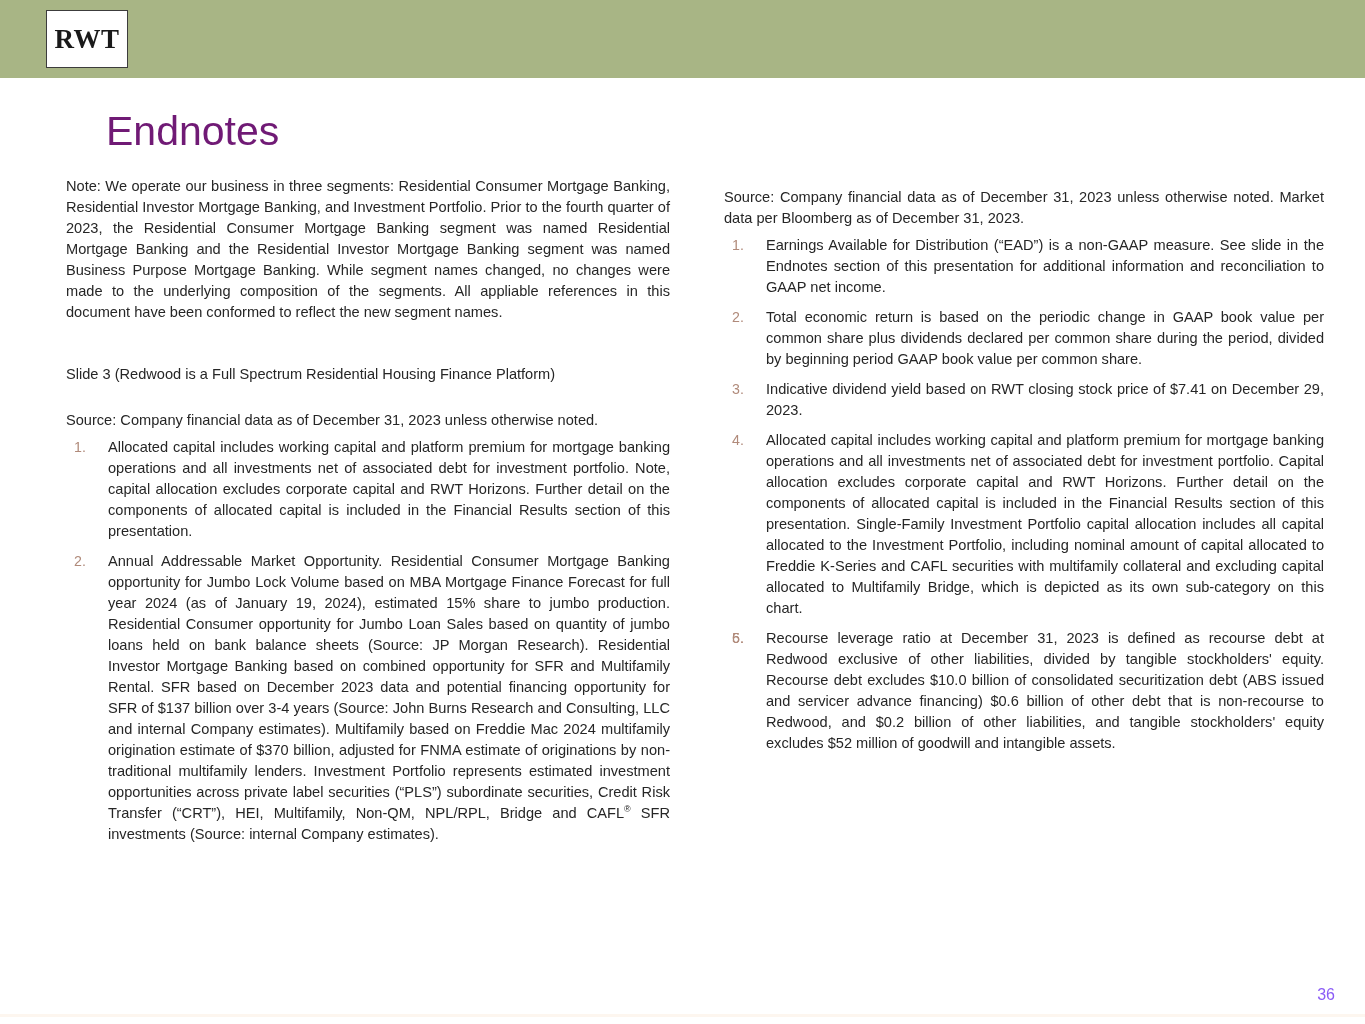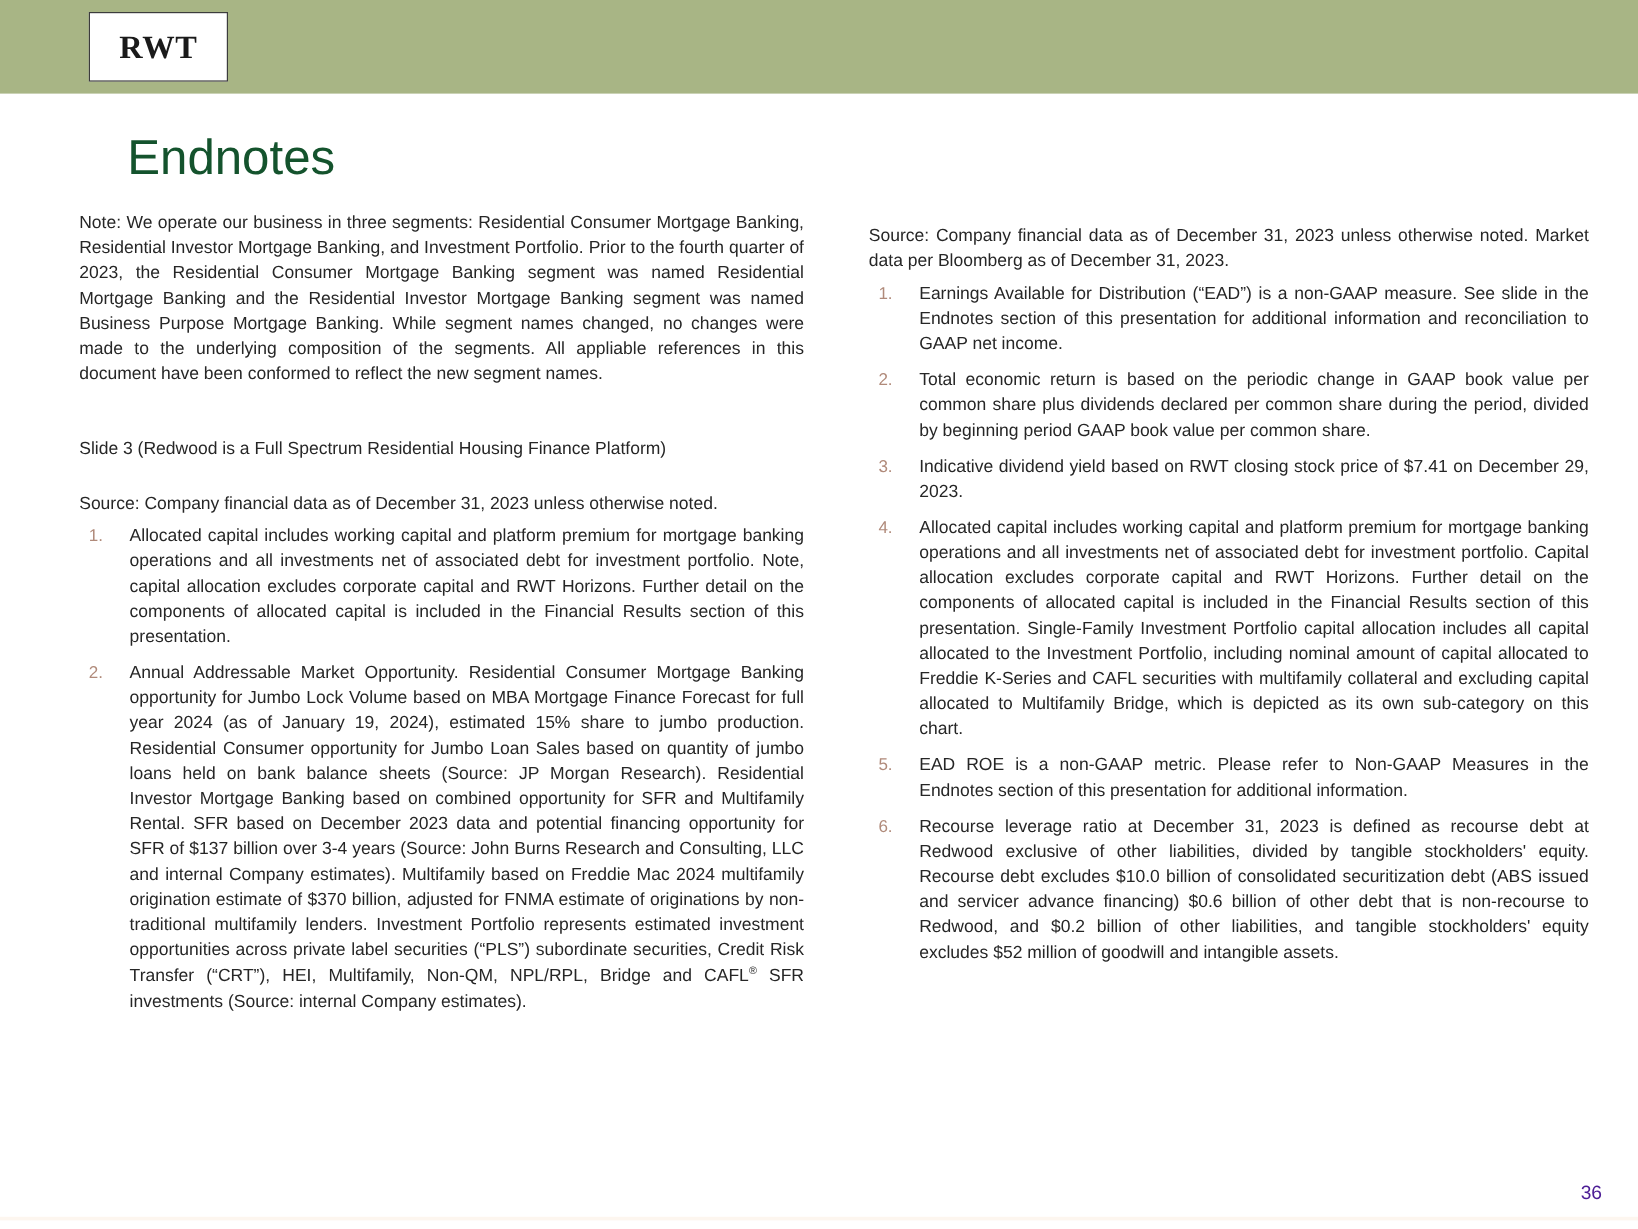--- a/index.html
+++ b/index.html
@@ -16,36 +16,36 @@
     background: #ffffff;
   }
   
   .topband {
     position: absolute; left: 0; top: 0;
     width: 1365px; height: 78px;
     background: #a8b585;
   }
   .logo-box {
     position: absolute; left: 46px; top: 10px;
-    width: 116px; height: 58px;
+    width: 82px; height: 58px;
     background: #ffffff;
     border: 1px solid #3c3c3c;
-    display: flex; align-items: center; justify-content: center; margin-left: 28px;
+    display: flex; align-items: center; justify-content: center;
   }
   .logo-text {
     font-family: "Liberation Serif", serif;
     font-size: 27px;
     font-weight: bold;
     letter-spacing: 0.5px;
     color: #1a1a1a;
   }
   .page-title {
     position: absolute; left: 106px; top: 108px;
     font-size: 41px;
-    color: #14532d;
+    color: #701a75;
     font-weight: normal;
     letter-spacing: 0px;
   }
   .col {
     position: absolute;
     top: 176px;
     font-size: 14.6px;
     line-height: 1.44;
     color: #262626;
   }
@@ -82,21 +82,21 @@
     color: #b08a7a;
     font-size: 14.2px;
   }
   sup.reg { font-size: 9px; vertical-align: super; }
 
   .page-num {
     position: absolute;
     right: 30px;
     bottom: 20px;
     font-size: 16px;
-    color: #4c1d95;
+    color: #8b5cf6;
   }
   .bottom-rule {
     position: absolute;
     left: 0; bottom: 7px;
     width: 1365px; height: 3px;
     background: #fdf6ef;
   }
 </style>
 </head>
 <body>
@@ -154,21 +154,20 @@
       <li>
         <span class="num">3.</span>
         <span>Indicative dividend yield based on RWT closing stock price of $7.41 on December 29, 2023.</span>
       </li>
       <li>
         <span class="num">4.</span>
         <span>Allocated capital includes working capital and platform premium for mortgage banking operations and all investments net of associated debt for investment portfolio. Capital allocation excludes corporate capital and RWT Horizons. Further detail on the components of allocated capital is included in the Financial Results section of this presentation. Single-Family Investment Portfolio capital allocation includes all capital allocated to the Investment Portfolio, including nominal amount of capital allocated to Freddie K-Series and CAFL securities with multifamily collateral and excluding capital allocated to Multifamily Bridge, which is depicted as its own sub-category on this chart.</span>
       </li>
       <li>
         <span class="num">5.</span>
-        <span>EAD ROE is a non-GAAP metric. Please refer to Non-GAAP Measures in the Endnotes section of this presentation for additional information.</span>
       </li>
       <li>
         <span class="num">6.</span>
         <span>Recourse leverage ratio at December 31, 2023 is defined as recourse debt at Redwood exclusive of other liabilities, divided by tangible stockholders' equity. Recourse debt excludes $10.0 billion of consolidated securitization debt (ABS issued and servicer advance financing) $0.6 billion of other debt that is non-recourse to Redwood, and $0.2 billion of other liabilities, and tangible stockholders' equity excludes $52 million of goodwill and intangible assets.</span>
       </li>
     </ol>
   </div>
 
   <div class="page-num">36</div>
   <div class="bottom-rule"></div>

